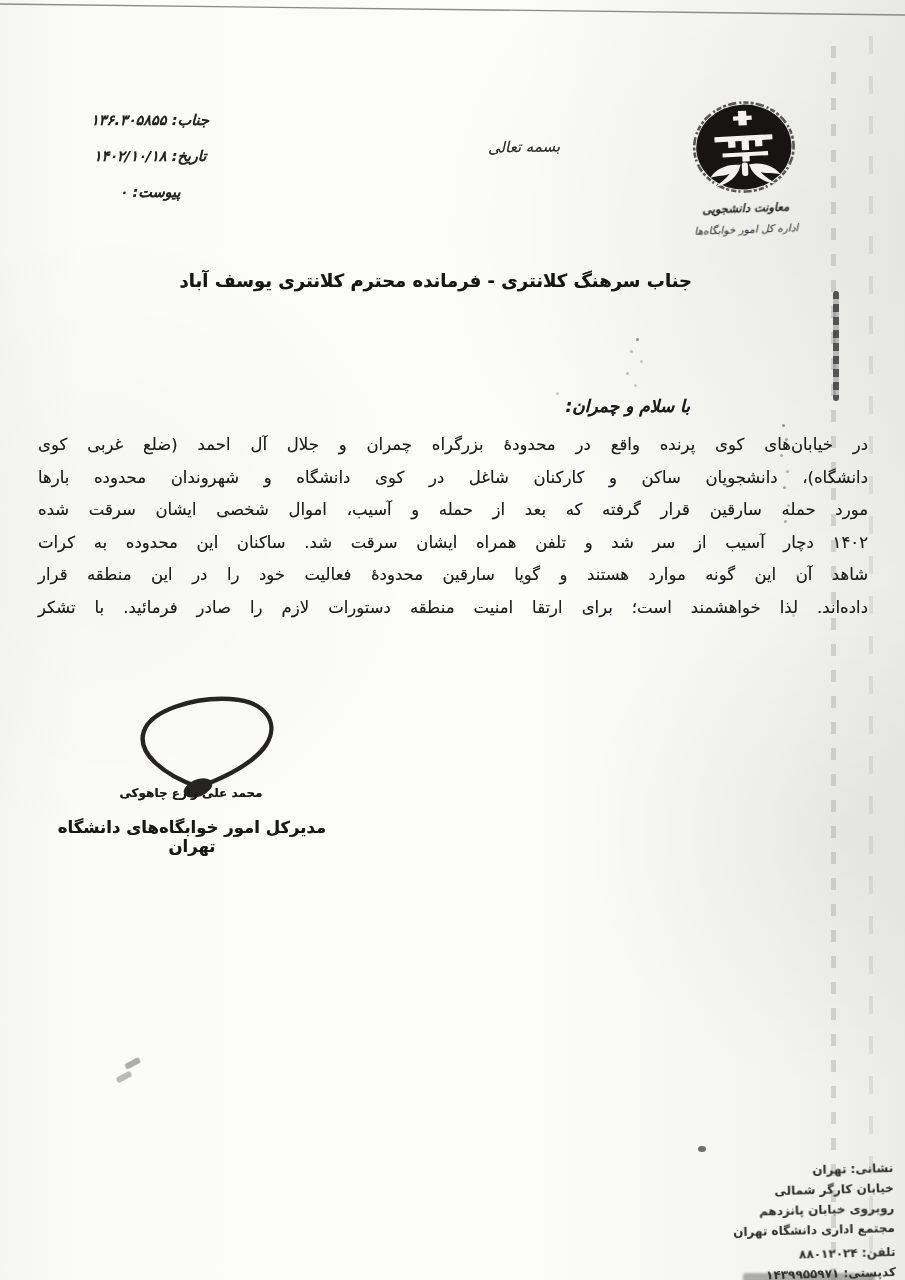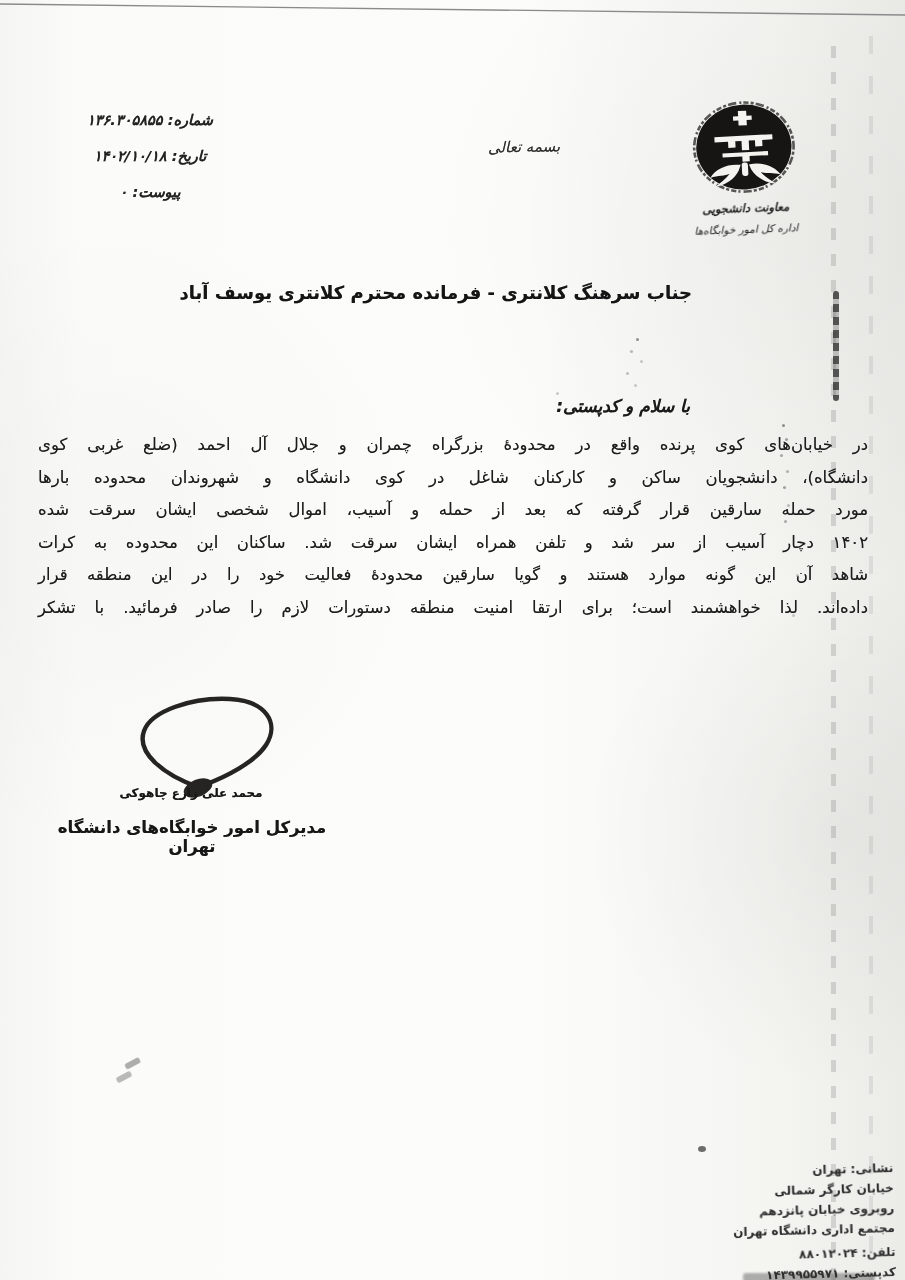--- a/index.html
+++ b/index.html
@@ -22,21 +22,21 @@
   .besmeleh{position:absolute;top:138px;left:424px;width:200px;text-align:center;
     font-style:italic;font-size:15px;color:#2b2b2b;transform:rotate(-1deg);
     text-shadow:0 0 .5px rgba(0,0,0,.4);}
   
   .seal{position:absolute;top:98px;left:688px;width:116px;height:100px;}
   .seal-captions{position:absolute;top:200px;left:670px;width:152px;text-align:center;
     font-style:italic;color:#1e1e1e;transform:rotate(-2deg);filter:blur(.3px);}
   .seal-captions .c1{font-size:11.5px;font-weight:bold;line-height:16px;}
   .seal-captions .c2{font-size:10.5px;line-height:15px;margin-top:6px;}
   
-  .addressee{position:absolute;top:282px;right:213px;font-size:18px;font-weight:bold;
+  .addressee{position:absolute;top:270px;right:213px;font-size:18px;font-weight:bold;
     color:#151515;white-space:nowrap;text-shadow:0 0 .5px rgba(0,0,0,.5);}
   .salutation{position:absolute;top:396px;right:215px;font-size:17px;font-weight:bold;
     font-style:italic;color:#1a1a1a;white-space:nowrap;text-shadow:0 0 .5px rgba(0,0,0,.5);}
   .body-par{position:absolute;top:429px;right:37px;width:830px;font-size:16.5px;
     color:#1c1c1c;text-shadow:0 0 .4px rgba(0,0,0,.45);}
   .body-par .bline{line-height:32.5px;text-align:justify;text-align-last:justify;
     text-justify:inter-word;word-spacing:1px;}
   
   .sig-scribble{position:absolute;top:686px;left:118px;width:200px;height:122px;}
   .sig-name{position:absolute;top:786px;left:78px;width:226px;text-align:center;
@@ -88,21 +88,21 @@
   <div class="artifact streak-b"></div>
   <div class="artifact dark-dash"></div>
   <div class="artifact speck cl1"></div>
   <div class="artifact speck cl2"></div>
   <div class="artifact left-mark"></div>
   <div class="artifact footer-mark"></div>
   <div class="artifact bottom-smudge"></div>
 
   <div class="meta">
     <div class="line">
-      <span>شماره:</span>
+      <span>جناب:</span>
       <span class="val">۱۳۶.۳۰۵۸۵۵</span>
     </div>
     <div class="line">
       <span>تاریخ:</span>
       <span class="val">۱۴۰۲/۱۰/۱۸</span>
     </div>
     <div class="line">
       <span>پیوست:</span>
       <span class="val">۰</span>
     </div>
@@ -122,21 +122,21 @@
       <rect x="51" y="62" width="6" height="13" rx="2.5" fill="#f4f3ef"></rect>
     </g>
   </svg>
   <div class="seal-captions">
     <div class="c1">معاونت دانشجویی</div>
     <div class="c2">اداره کل امور خوابگاه‌ها</div>
   </div>
 
   <div class="addressee">جناب سرهنگ کلانتری - فرمانده محترم کلانتری یوسف آباد</div>
 
-  <div class="salutation">با سلام و کدپستی:</div>
+  <div class="salutation">با سلام و چمران:</div>
 
   <div class="body-par">
     <div class="bline">در خیابان‌های کوی پرنده واقع در محدودهٔ بزرگراه چمران و جلال آل احمد (ضلع غربی کوی</div>
     <div class="bline">دانشگاه)، دانشجویان ساکن و کارکنان شاغل در کوی دانشگاه و شهروندان محدوده بارها</div>
     <div class="bline">مورد حمله سارقین قرار گرفته که بعد از حمله و آسیب، اموال شخصی ایشان سرقت شده</div>
     <div class="bline">۱۴۰۲ دچار آسیب از سر شد و تلفن همراه ایشان سرقت شد. ساکنان این محدوده به کرات</div>
     <div class="bline">شاهد آن این گونه موارد هستند و گویا سارقین محدودهٔ فعالیت خود را در این منطقه قرار</div>
     <div class="bline">داده‌اند. لذا خواهشمند است؛ برای ارتقا امنیت منطقه دستورات لازم را صادر فرمائید. با تشکر</div>
   </div>
 

